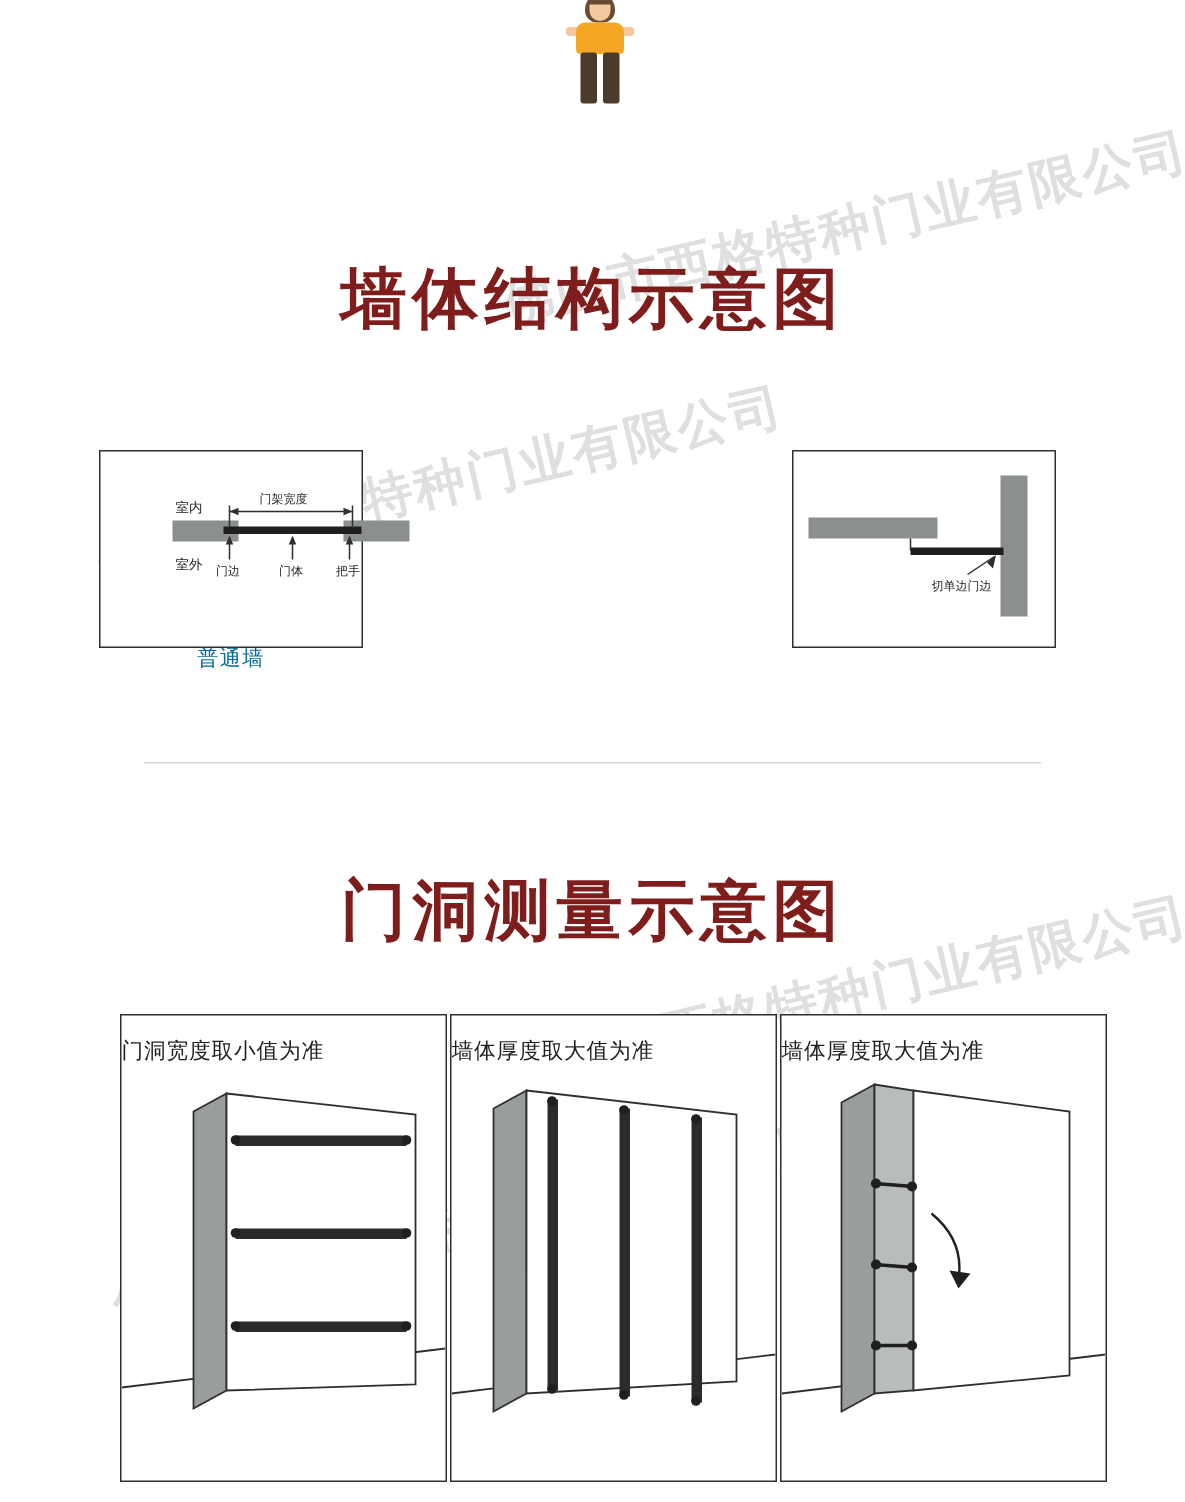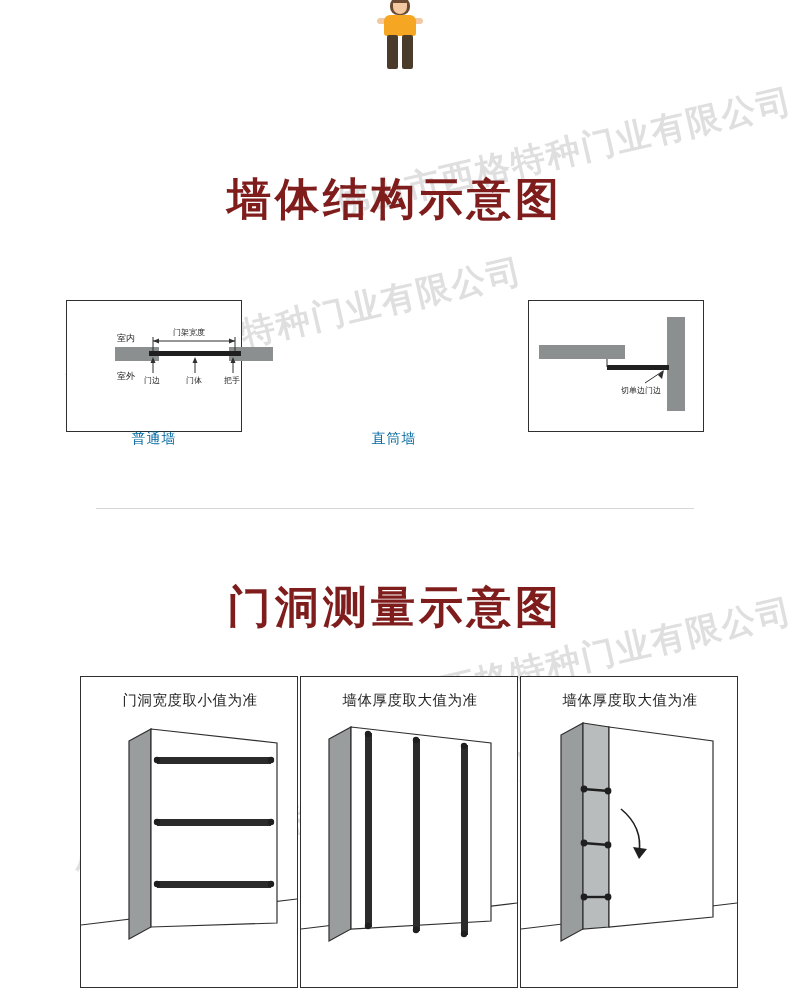--- a/index.html
+++ b/index.html
@@ -168,21 +168,21 @@
     box-sizing: border-box;
     overflow: hidden;
   }
   .dc1 { left: 80px; }
   .dc2 { left: 300px; }
   .dc3 { left: 520px; }
   .door-caption {
     position: absolute;
     top: 14px;
     width: 218px;
-    text-align: center;
+    text-align: left;
     font-size: 14.5px;
     color: #1f1f1f;
     letter-spacing: 0.5px;
   }
   svg { display: block; }
 </style>
 </head>
 <body>
 
 <div class="watermark wm1">佛山市西格特种门业有限公司</div>
@@ -238,21 +238,20 @@
       <rect x="138" y="16" width="18" height="94" fill="#8b8f8f"></rect>
       <rect x="78" y="64" width="62" height="5" fill="#1f1f1f"></rect>
       <line x1="78" y1="58" x2="78" y2="66" stroke="#2f2f2f" stroke-width="1"></line>
       <line x1="134" y1="70" x2="116" y2="82" stroke="#2f2f2f" stroke-width="1"></line>
       <polygon points="135,69 129,74 133,78" fill="#2f2f2f"></polygon>
       <text x="92" y="92" font-size="8" font-family="Liberation Sans, sans-serif" fill="#1f1f1f">切单边门边</text>
     </svg>
   </div>
 
   <div class="wall-label wl1">普通墙</div>
-  <div class="wall-label wl2">直筒墙</div>
 </div>
 
 <div class="divider"></div>
 
 <div class="section-title" id="title-door">门洞测量示意图</div>
 
 <div class="door-row">
 
   <div class="door-card dc1">
     <div class="door-caption">门洞宽度取小值为准</div>

